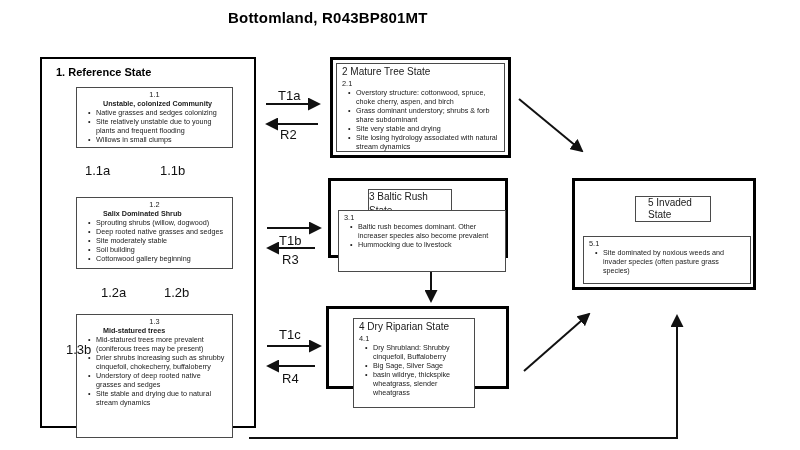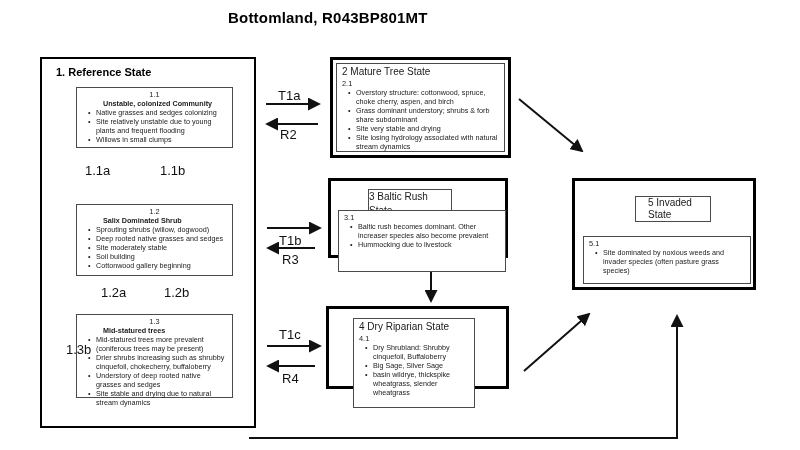--- a/index.html
+++ b/index.html
@@ -66,33 +66,33 @@
   <div class="abs inner" style="left:76px;top:87px;width:157px;height:61px;">
     <div class="ctr sid">1.1</div>
     <div class="bold">Unstable, colonized Community</div>
     <ul class="blist">
       <li>Native grasses and sedges colonizing</li>
       <li>Site relatively unstable due to young plants and frequent flooding</li>
       <li>Willows in small clumps</li>
     </ul>
   </div>
 
-  <div class="abs inner" style="left:76px;top:204px;width:157px;height:72px;">
+  <div class="abs inner" style="left:76px;top:197px;width:157px;height:72px;">
     <div class="ctr sid">1.2</div>
     <div class="bold">Salix Dominated Shrub</div>
     <ul class="blist">
       <li>Sprouting shrubs (willow, dogwood)</li>
       <li>Deep rooted native grasses and sedges</li>
       <li>Site moderately stable</li>
       <li>Soil building</li>
       <li>Cottonwood gallery beginning</li>
     </ul>
   </div>
 
-  <div class="abs inner" style="left:76px;top:314px;width:157px;height:84px;">
+  <div class="abs inner" style="left:76px;top:314px;width:157px;height:124px;">
     <div class="ctr sid">1.3</div>
     <div class="bold">Mid-statured trees</div>
     <ul class="blist">
       <li>Mid-statured trees more prevalent (coniferous trees may be present)</li>
       <li>Drier shrubs increasing such as shrubby cinquefoil, chokecherry, buffaloberry</li>
       <li>Understory of deep rooted native grasses and sedges</li>
       <li>Site stable and drying due to natural stream dynamics</li>
     </ul>
   </div>
 

